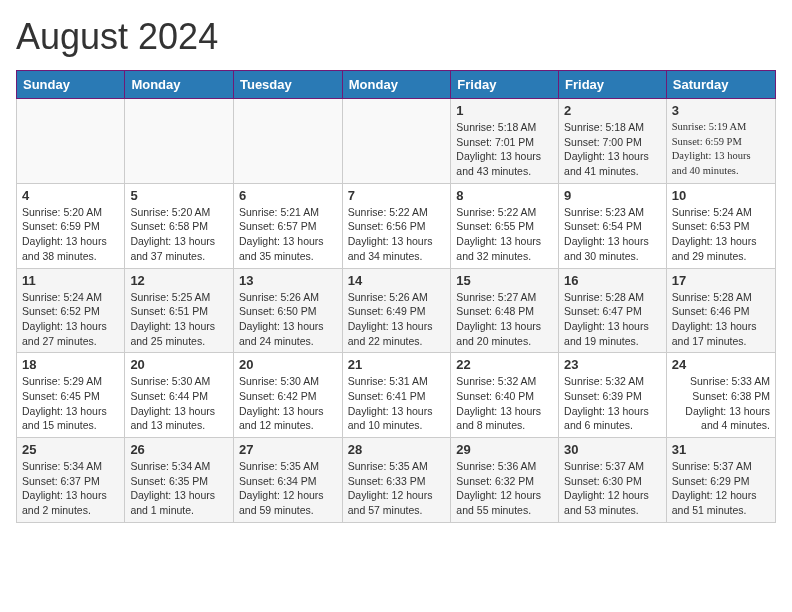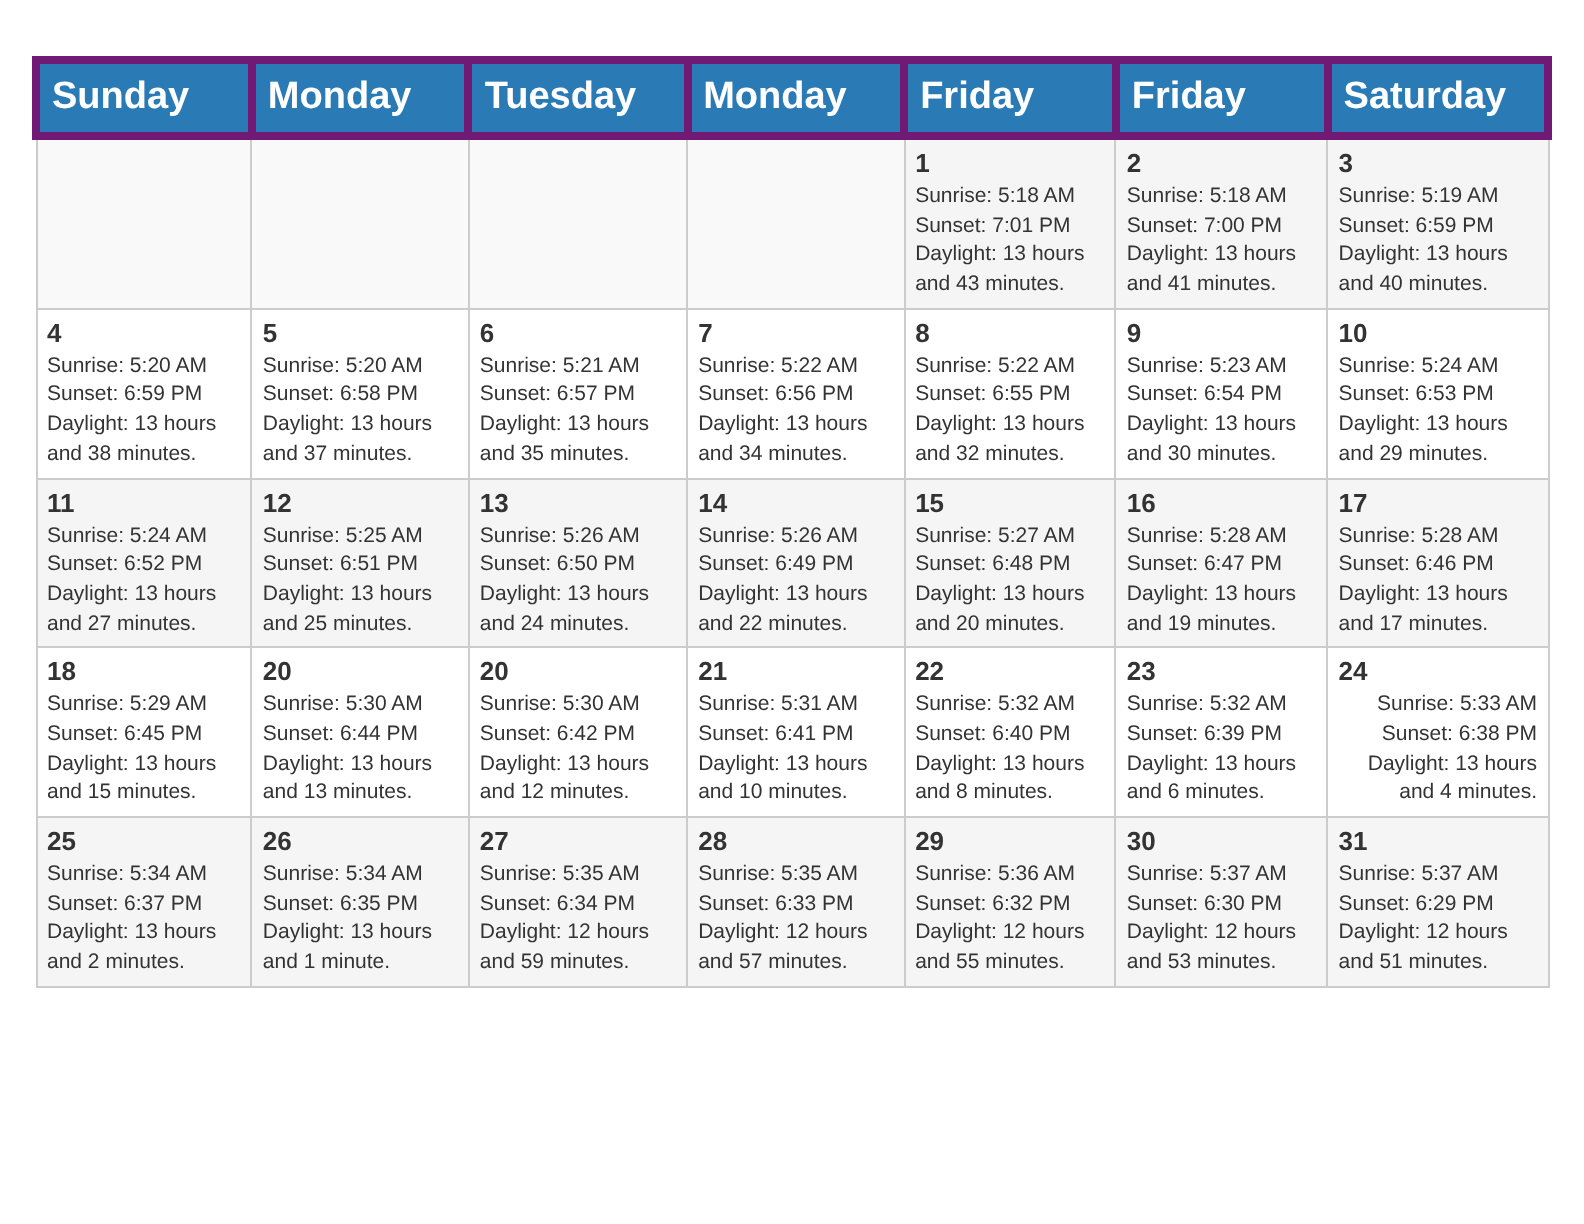--- a/index.html
+++ b/index.html
@@ -36,23 +36,23 @@
     .calendar {
       width: 100%;
       border-collapse: collapse;
       font-size: 11px;
     }
     .calendar thead tr th {
       background: #2a7ab5;
       color: #fff;
       text-align: left;
       padding: 6px 6px;
-      font-size: 19px;
+      font-size: 13px;
       font-weight: bold;
-      border: 4px solid #701a75;
+      border: 1px solid #701a75;
     }
     .calendar tbody tr td {
       vertical-align: top;
       border: 1px solid #ccc;
       padding: 4px 5px;
       width: 113px;
       min-height: 80px;
       color: #333;
       background: #fff;
     }
@@ -75,20 +75,21 @@
     }
     .empty-cell {
       background: #f9f9f9 !important;
     }
   </style>
 </head>
 <body>
 
 <div class="header">
   <div class="title-block">
+    <div class="main-title">August 2024</div>
   </div>
 </div>
 
 <table class="calendar">
   <thead>
     <tr id="weekday-header">
     <th>Sunday</th>
         <th>Monday</th>
         <th>Tuesday</th>
         <th>Monday</th>
@@ -112,21 +113,21 @@
         </td>
         <td>
           <span class="day-num">2</span>
           <div class="day-detail" style="white-space: pre-line;">Sunrise: 5:18 AM
 Sunset: 7:00 PM
 Daylight: 13 hours
 and 41 minutes.</div>
         </td>
         <td>
           <span class="day-num">3</span>
-          <div class="day-detail" style="white-space: pre-line;">Sunrise: 5:19 AM
+          <div class="day-detail" style="white-space: pre-line; font-family: Liberation Serif, serif;">Sunrise: 5:19 AM
 Sunset: 6:59 PM
 Daylight: 13 hours
 and 40 minutes.</div>
         </td>
       </tr>
       <tr>
         <td>
           <span class="day-num">4</span>
           <div class="day-detail" style="white-space: pre-line;">Sunrise: 5:20 AM
 Sunset: 6:59 PM

